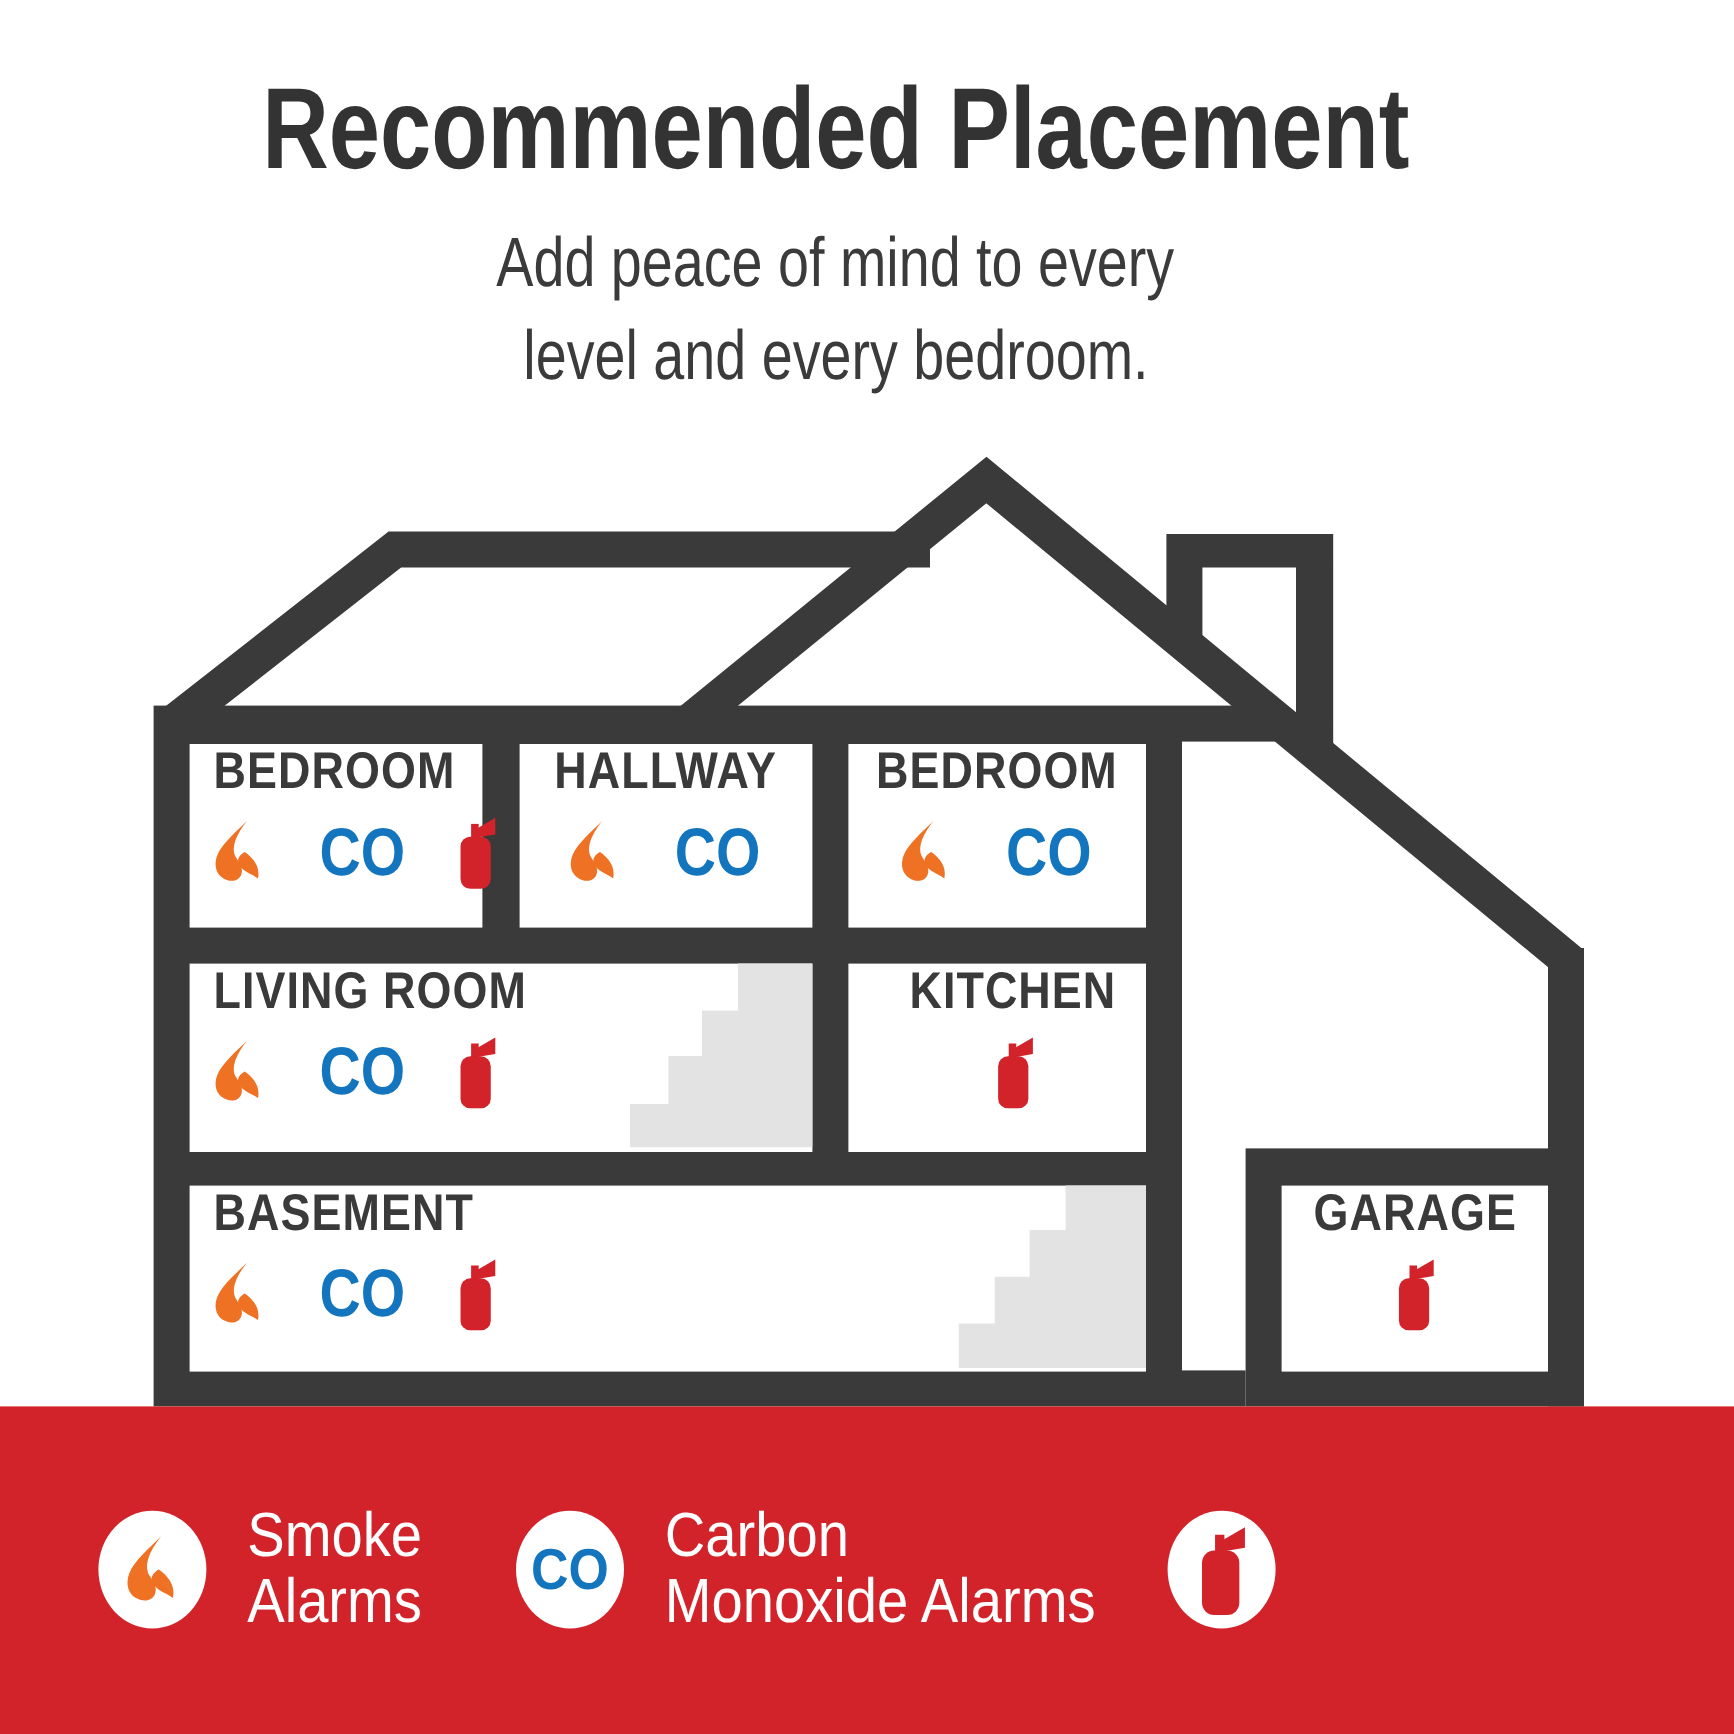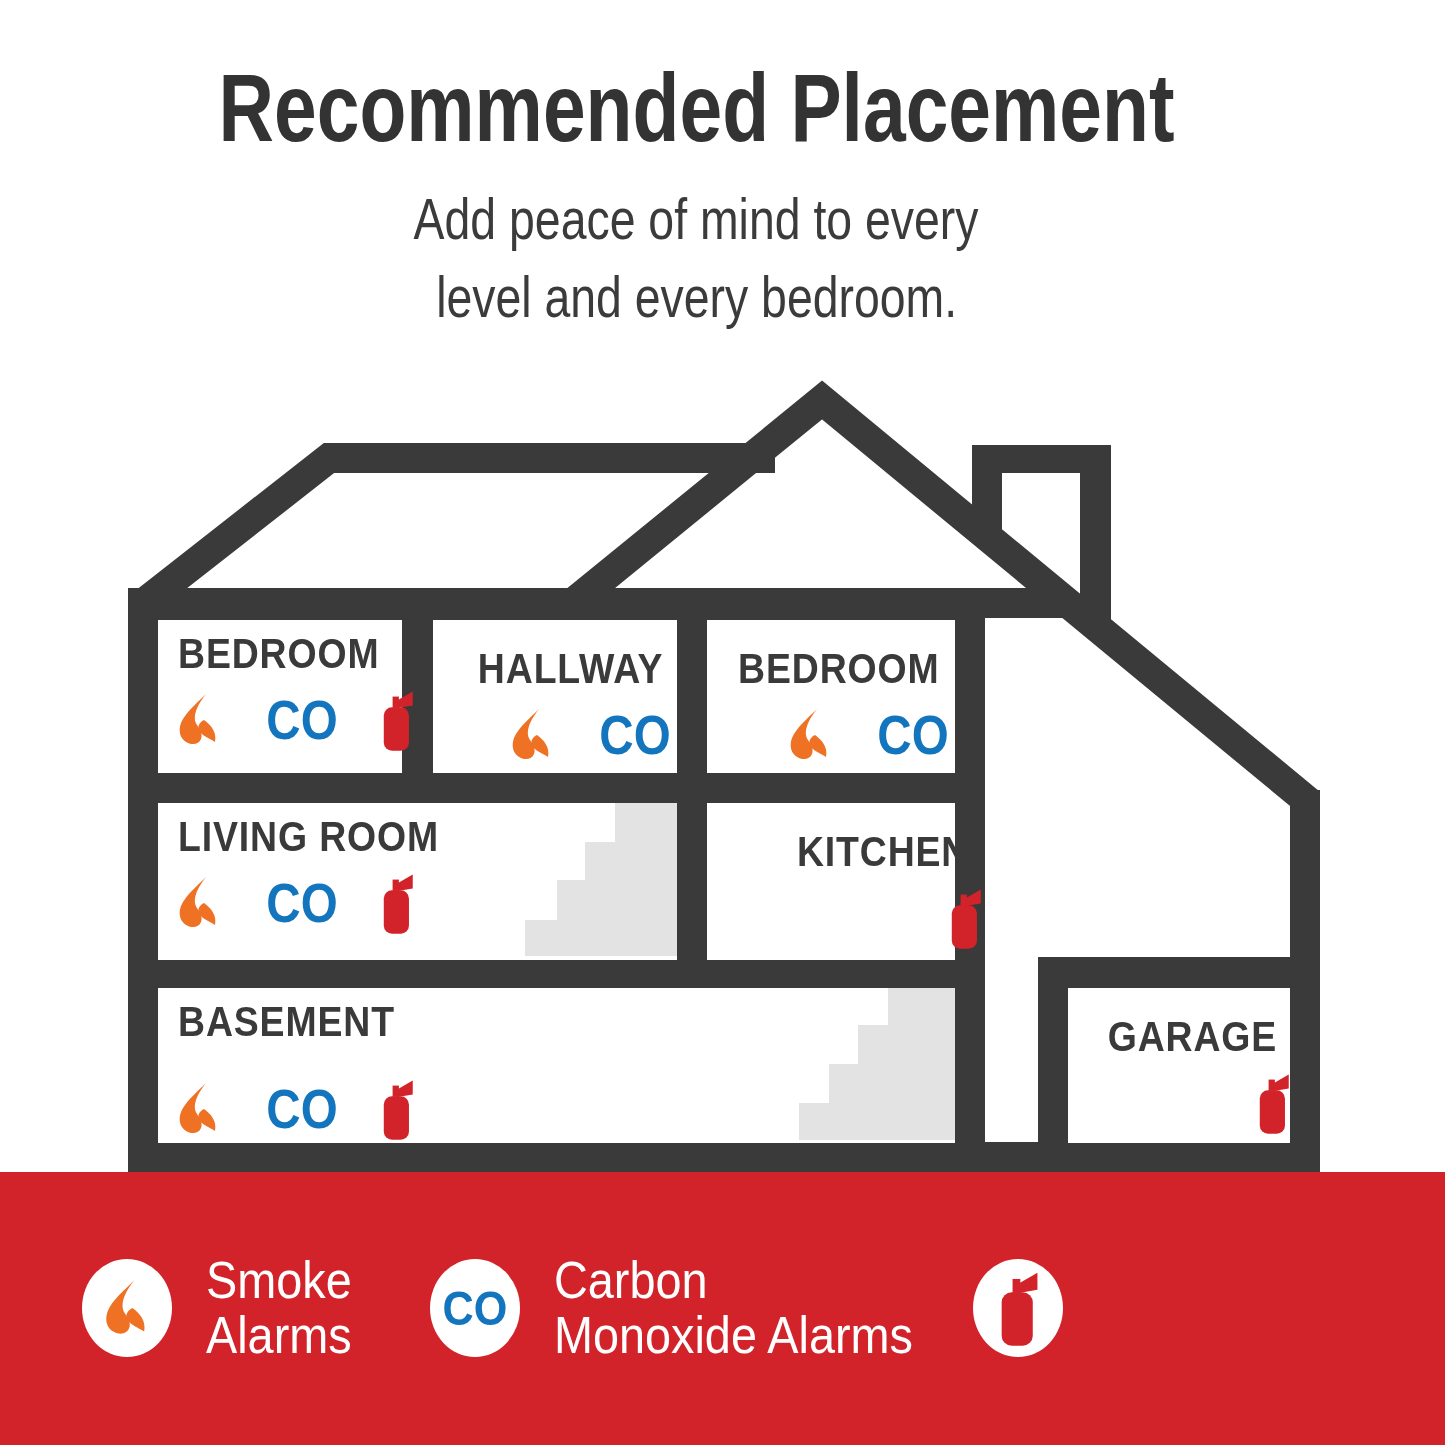--- a/index.html
+++ b/index.html
@@ -22,29 +22,29 @@
   .subtitle{margin-top:22px;font-size:58px;font-weight:normal;color:#3b3b3b;line-height:78px;}
 
   
   svg.house{position:absolute;left:0;top:0;width:1445px;height:1445px;}
   .struct{fill:var(--gray);}
   .roofline{fill:none;stroke:var(--gray);stroke-width:30;stroke-linejoin:miter;stroke-linecap:butt;}
   .roombox{fill:#ffffff;}
   .stairs{fill:var(--stairs);}
 
   
-  .room{position:absolute;display:flex;flex-direction:column;padding-top:10px;}
+  .room{position:absolute;display:flex;flex-direction:column;}
   .room.align-left{align-items:flex-start;padding-left:16px;}
-  .room.align-center{align-items:flex-end;margin-top:15px;}
+  .room.align-center{align-items:center;}
   .room-bedroom-1{left:158px;top:620px;width:244px;height:153px;}
   .room-hallway{left:433px;top:620px;width:244px;height:153px;}
   .room-bedroom-2{left:707px;top:620px;width:248px;height:153px;}
   .room-living-room{left:158px;top:803px;width:364px;height:152px;}
   .room-kitchen{left:707px;top:803px;width:275px;height:157px;}
-  .room-basement{left:158px;top:988px;width:430px;height:155px;gap:21px;}
+  .room-basement{left:158px;top:988px;width:430px;height:155px;}
   .room-garage{left:1068px;top:988px;width:222px;height:155px;text-decoration:underline;}
   .room-label{font-size:43px;font-weight:bold;color:var(--gray);line-height:46px;letter-spacing:1px;}
   .align-left .room-label{margin-left:4px;}
   .icon-row{margin-top:12px;height:64px;display:flex;align-items:center;gap:36px;}
   .icon-flame{width:50px;height:55px;}
   .icon-ext{width:34px;height:61px;}
   .co-badge{font-size:56px;line-height:62px;font-weight:bold;color:var(--blue);display:inline-block;transform:scaleX(0.85);transform-origin:50% 50%;letter-spacing:0;}
 
   
   .footer{position:absolute;left:0;top:1172px;width:1445px;height:348px;background:var(--red);}

